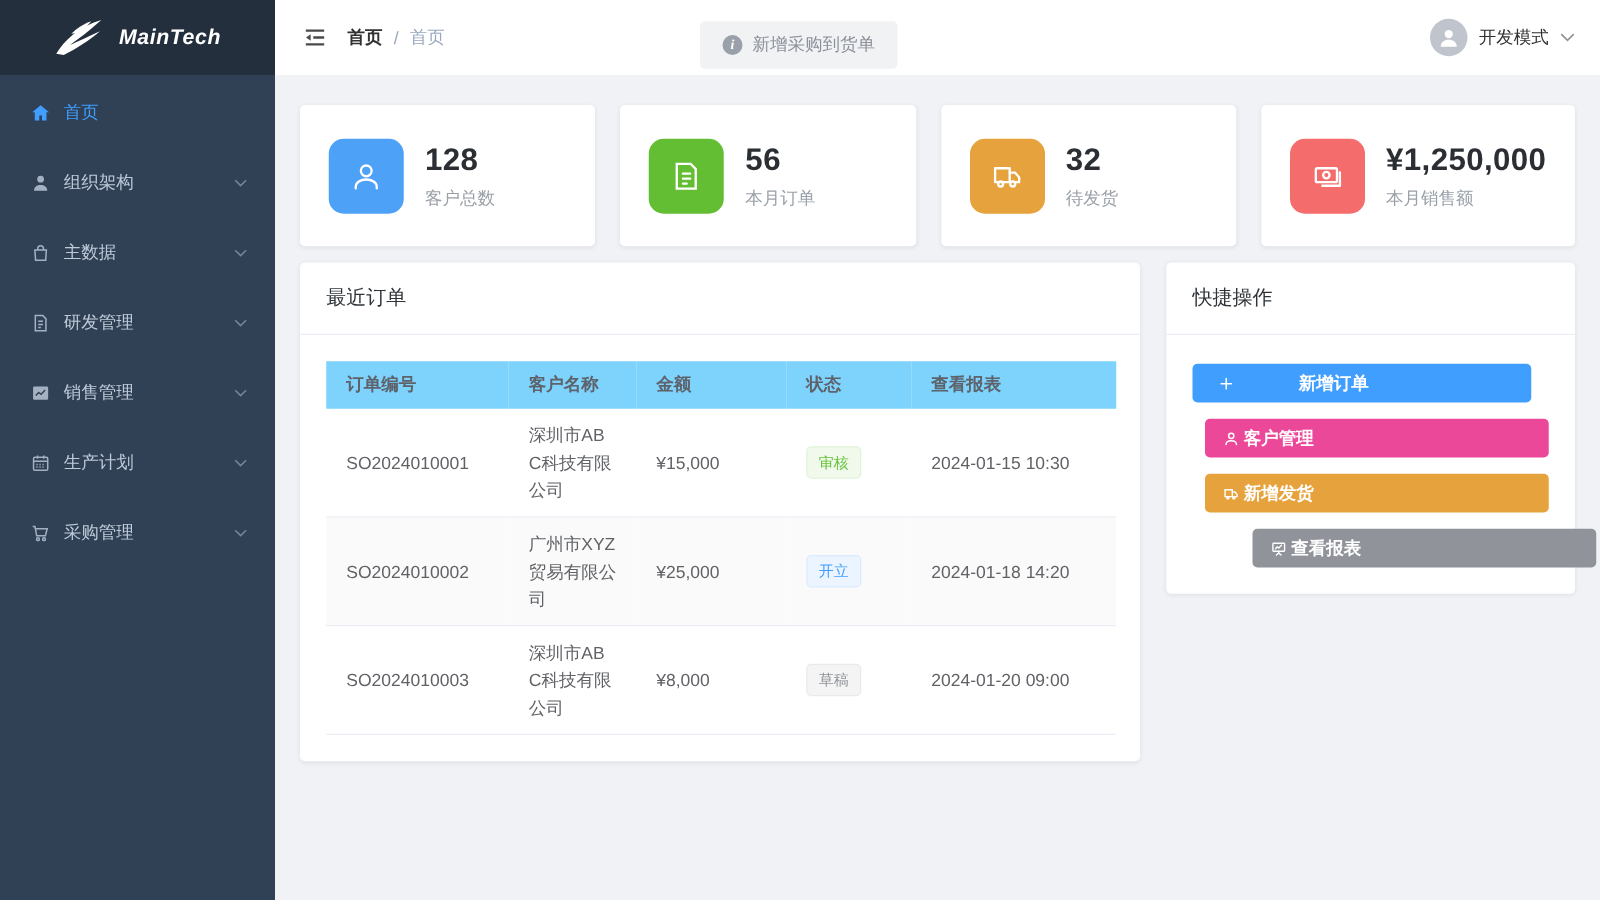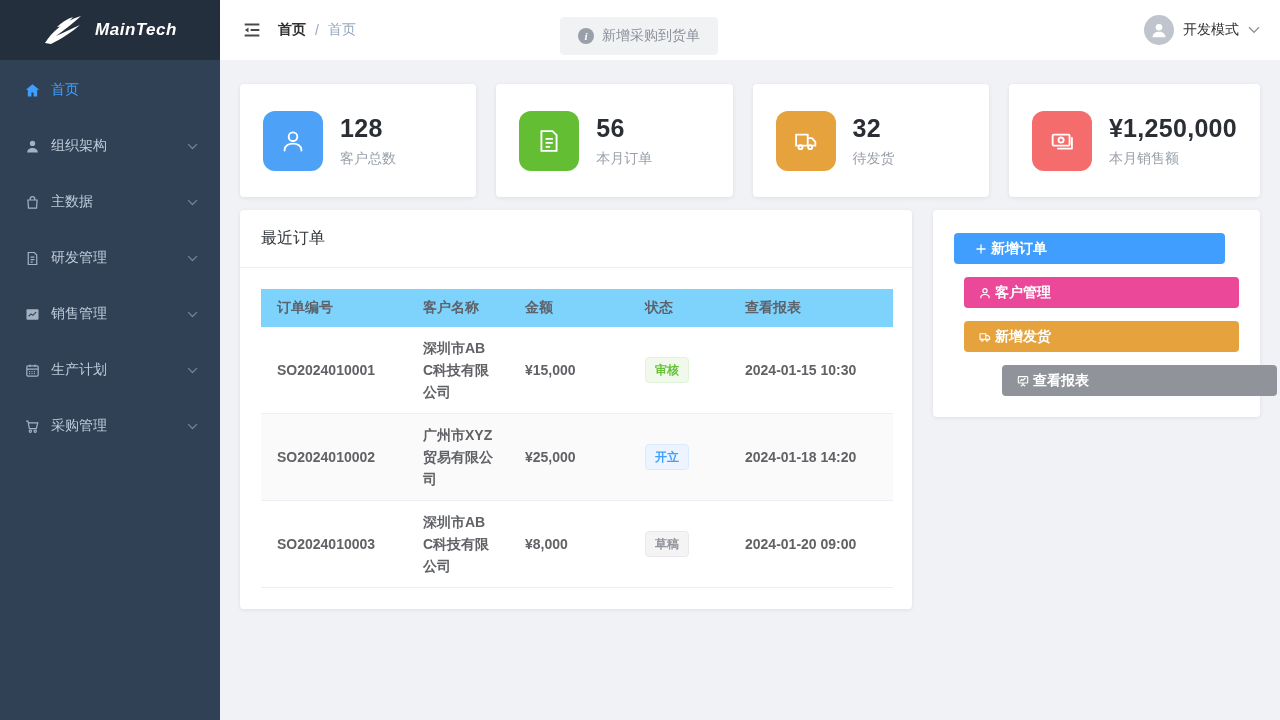--- a/index.html
+++ b/index.html
@@ -51,36 +51,36 @@
   .panels-row { display:flex; gap:21px; align-items:flex-start; }
   .panel { background:#fff; border-radius:4px; box-shadow:0 1px 4px rgba(0,21,41,.08); }
   .panel-header { padding:18px 21px; border-bottom:1px solid #ebeef5; }
   .panel-title { font-size:16px; color:#2e3338; }
   .orders-panel { width:672px; flex-shrink:0; }
   .orders-body { padding:21px; }
 
   table.orders-table { width:100%; border-collapse:collapse; table-layout:fixed; font-size:14px; color:#606266; }
   .orders-table th { background:#7dd3fc; color:#5d626b; font-weight:bold; text-align:left; padding:10px 16px;
     font-size:14px; white-space:nowrap; }
-  .orders-table td { padding:10px 16px; border-bottom:1px solid #ebeef5; line-height:22px; vertical-align:middle;font-weight:bold; }
+  .orders-table td { padding:10px 16px; border-bottom:1px solid #ebeef5; line-height:22px; vertical-align:middle; }
   .orders-table tbody tr:nth-child(even) { background:#fafafa; }
   .col-order { width:146px; } .col-cust { width:102px; } .col-amt { width:120px; } .col-status { width:100px; } .col-date { width:164px; }
   td.cell-customer { word-break:break-all; }
   td.cell-date { white-space:nowrap; }
   .tag { display:inline-block; font-size:12px; line-height:1; padding:6px 9px; border-radius:4px; border:1px solid transparent;text-align:right; }
   .tag[data-type="success"] { color:#67c23a; background:#f0f9eb; border-color:#e1f3d8; }
   .tag[data-type="primary"] { color:#409eff; background:#ecf5ff; border-color:#d9ecff; }
   .tag[data-type="info"]    { color:#909399; background:#f4f4f5; border-color:#e9e9eb; }
 
   .quick-panel { flex:1; }
   .quick-body { padding:23px 21px 21px; }
   .qa-btn { display:flex; align-items:center; height:31px; border-radius:4px; border:none; color:#fff;
     font-size:14px; font-weight:bold; cursor:pointer; padding:0 14px; margin-bottom:13px; font-family:inherit; }
   .qa-btn:last-child { margin-bottom:0; }
-  .qa-btn.full { width:calc(100% - 14px); padding-left:20px; }
+  .qa-btn.full { width:calc(100% - 14px); padding-left:20px;gap:48px; }
   .qa-btn.indent { margin-left:10px; width:calc(100% - 10px); }
   .qa-btn .qa-icon { display:flex; margin-right:3px; }
 </style>
 </head>
 <body>
 
 <div class="app">
 
   <aside class="sidebar">
     <div class="logo-band">
@@ -343,20 +343,23 @@
                     <span class="tag" data-type="info">草稿</span>
                   </td>
                   <td class="cell-date">2024-01-20 09:00</td>
                 </tr>
               </tbody>
             </table>
           </div>
         </section>
 
         <section class="panel quick-panel">
+          <div class="panel-header">
+            <span class="panel-title">快捷操作</span>
+          </div>
           <div class="quick-body">
 
             <button class="qa-btn full" style="background-color: rgb(64, 158, 255);">
               <span class="qa-icon">
                 <svg viewBox="0 0 24 24" width="14" height="14" stroke="#fff" stroke-width="2.2" fill="none" stroke-linecap="round">
                     <path d="M12 5v14M5 12h14"></path>
                   </svg>
               </span>
               <span>新增订单</span>
             </button>

